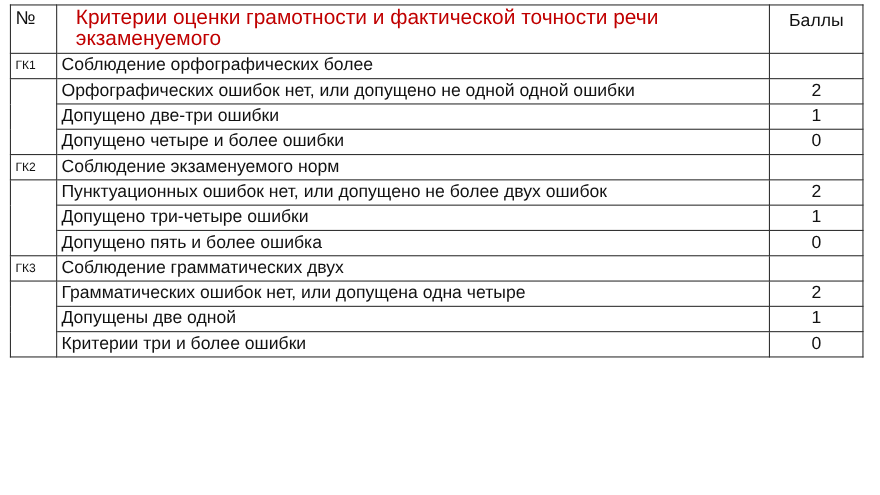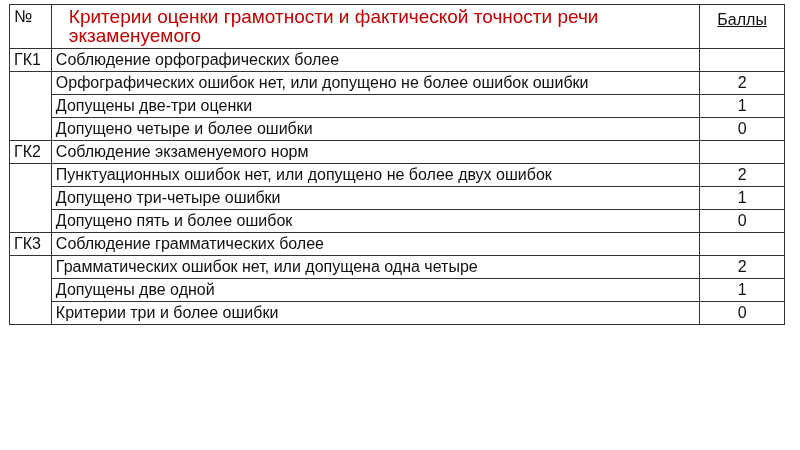--- a/index.html
+++ b/index.html
@@ -48,26 +48,25 @@
     padding-left: 17px !important;
     vertical-align: top !important;
     padding-top: 2px !important;
   }
   .hdr-pts {
     font-weight: bold;
     font-size: 16px;
     text-align: center !important;
     vertical-align: top !important;
     padding-top: 6px !important;
-    text-decoration: underline;
   }
   .grp-row { height: 23px; }
   .grp-code {
     font-weight: bold;
-    font-size: 16px;
+    font-size: 11px;
     text-align: right;
   }
   .grp-title {
     font-weight: bold;
     font-size: 16px;
   }
   .item-row { height: 23px; }
   .item-text { font-size: 16px; }
   .item-pts {
     font-size: 16px;
@@ -91,25 +90,25 @@
     <td class="hdr-pts">Баллы</td>
   </tr>
 
   <tr class="grp-row">
     <td class="grp-code">ГК1</td>
     <td class="grp-title">Соблюдение орфографических более</td>
     <td class="blank-cell"></td>
   </tr>
   <tr class="item-row">
     <td rowspan="3" class="blank-cell"></td>
-    <td class="item-text">Орфографических ошибок нет, или допущено не более ошибок ошибки</td>
+    <td class="item-text">Орфографических ошибок нет, или допущено не одной одной ошибки</td>
     <td class="item-pts">2</td>
   </tr>
   <tr class="item-row">
-    <td class="item-text">Допущены две-три оценки</td>
+    <td class="item-text">Допущено две-три ошибки</td>
     <td class="item-pts">1</td>
   </tr>
   <tr class="item-row">
     <td class="item-text">Допущено четыре и более ошибки</td>
     <td class="item-pts">0</td>
   </tr>
 
   <tr class="grp-row">
     <td class="grp-code">ГК2</td>
     <td class="grp-title">Соблюдение экзаменуемого норм</td>
@@ -118,27 +117,27 @@
   <tr class="item-row">
     <td rowspan="3" class="blank-cell"></td>
     <td class="item-text">Пунктуационных ошибок нет, или допущено не более двух ошибок</td>
     <td class="item-pts">2</td>
   </tr>
   <tr class="item-row">
     <td class="item-text">Допущено три-четыре ошибки</td>
     <td class="item-pts">1</td>
   </tr>
   <tr class="item-row">
-    <td class="item-text">Допущено пять и более ошибок</td>
+    <td class="item-text">Допущено пять и более ошибка</td>
     <td class="item-pts">0</td>
   </tr>
 
   <tr class="grp-row">
     <td class="grp-code">ГК3</td>
-    <td class="grp-title">Соблюдение грамматических более</td>
+    <td class="grp-title">Соблюдение грамматических двух</td>
     <td class="blank-cell"></td>
   </tr>
   <tr class="item-row">
     <td rowspan="3" class="blank-cell"></td>
     <td class="item-text">Грамматических ошибок нет, или допущена одна четыре</td>
     <td class="item-pts">2</td>
   </tr>
   <tr class="item-row">
     <td class="item-text">Допущены две одной</td>
     <td class="item-pts">1</td>

